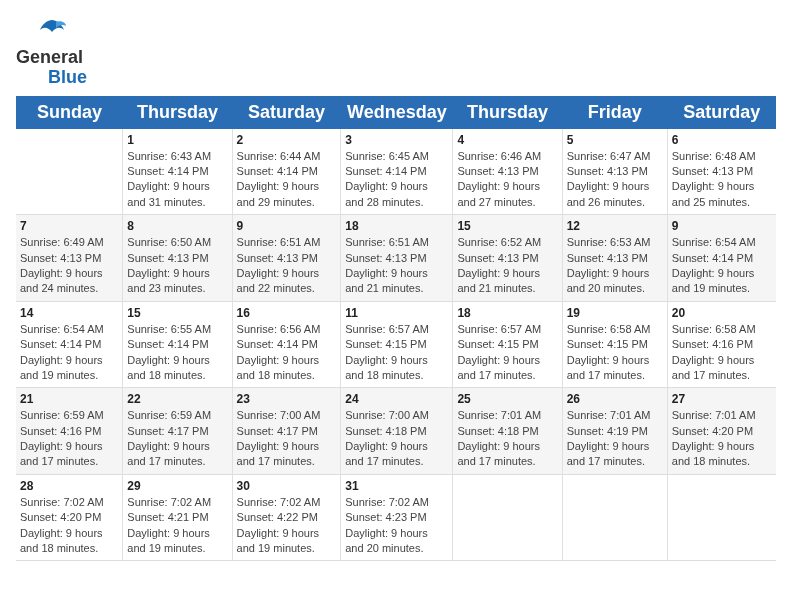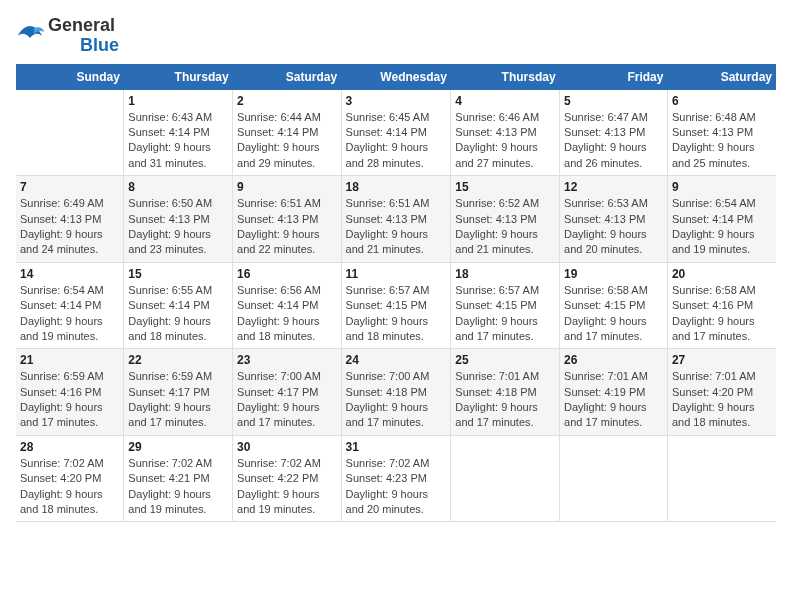--- a/index.html
+++ b/index.html
@@ -13,20 +13,21 @@
     .header-row {
       display: flex;
       align-items: flex-start;
       justify-content: space-between;
       margin-bottom: 8px;
     }
     .logo {
       display: flex;
       align-items: center;
       gap: 4px;
+      flex-direction: column;
     }
     .logo-text-general {
       font-size: 18px;
       font-weight: bold;
       color: #333;
       line-height: 1.1;
     }
     .logo-text-blue {
       font-size: 18px;
       font-weight: bold;
@@ -54,22 +55,22 @@
     }
     table {
       width: 100%;
       border-collapse: collapse;
       font-size: 11px;
     }
     thead tr th {
       background-color: #2a6db5;
       color: #fff;
       padding: 6px 4px;
-      text-align: right;
-      font-size: 12px;
+      text-align: center;
+      font-size: 18px;
       font-weight: bold;
     }
     tbody tr {
       border-bottom: 1px solid #ddd;
     }
     tbody tr:nth-child(even) {
       background-color: #f5f5f5;
     }
     td {
       padding: 4px 4px 4px 4px;

